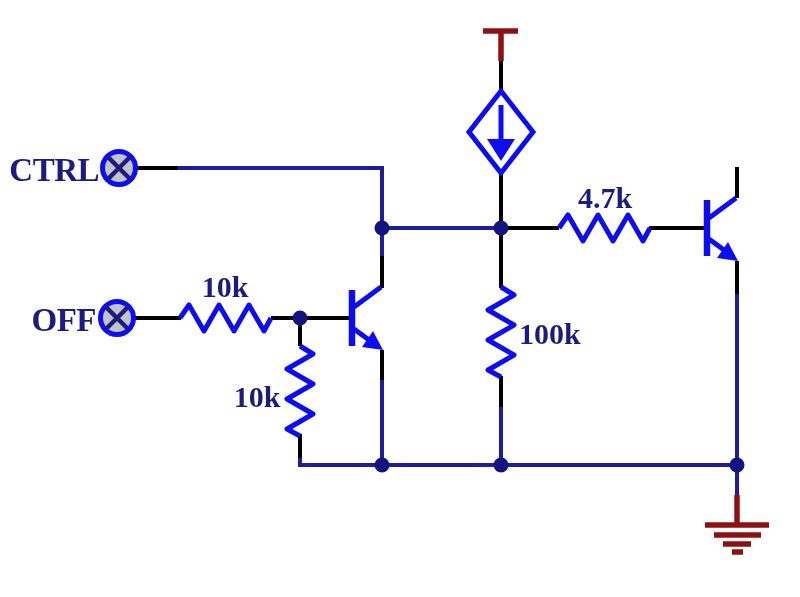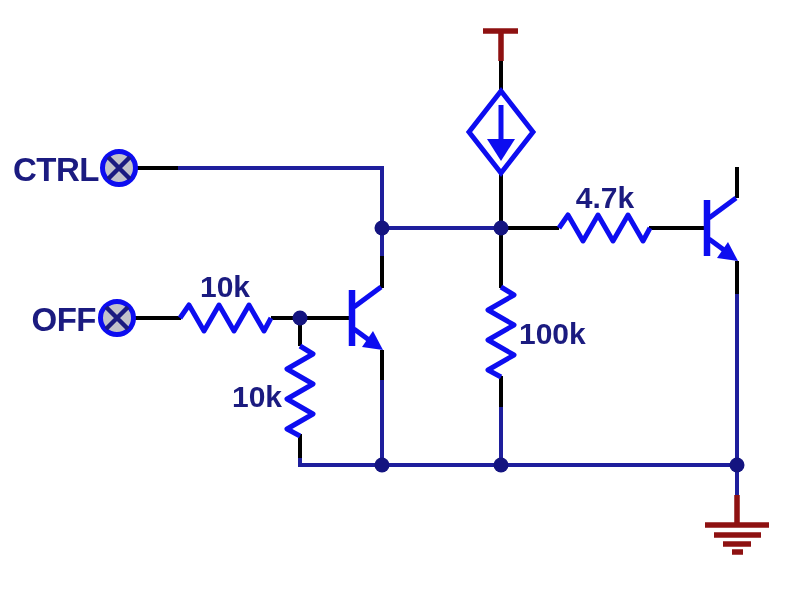--- a/index.html
+++ b/index.html
@@ -1,20 +1,20 @@
 <!DOCTYPE html>
 <html style="--background: #ffffff; --component-blue: #0d0df0; --wire-navy: #1e1e9c; --junction-navy: #141480; --label-navy: #1b1b80; --power-red: #8e1111; --lead-black: #000000; --terminal-fill: #c3c3cb;"><head>
 <meta charset="utf-8">
 <style>
   html,body{margin:0;padding:0;background:#ffffff;}
   .canvas{
     position:relative;
     width:800px;height:597px;
     background:var(--background,#fff);
-    font-family:Liberation Sans, sans-serif;
+    font-family:Liberation Serif, serif;
     overflow:hidden;
   }
   svg{display:block;}
   .wire{stroke:var(--wire-navy,#1e1e9c);stroke-width:4;fill:none;}
   .lead{stroke:var(--lead-black,#000);stroke-width:4;fill:none;}
   .comp{stroke:var(--component-blue,#0d0df0);stroke-width:5;fill:none;stroke-linejoin:round;}
   .comp-thick{stroke:var(--component-blue,#0d0df0);stroke-width:6.5;fill:none;}
   .comp-fill{fill:var(--component-blue,#0d0df0);stroke:none;}
   .diamond{stroke:var(--component-blue,#0d0df0);stroke-width:5;fill:#ffffff;stroke-linejoin:miter;}
   .dot{fill:var(--junction-navy,#141480);stroke:none;}

